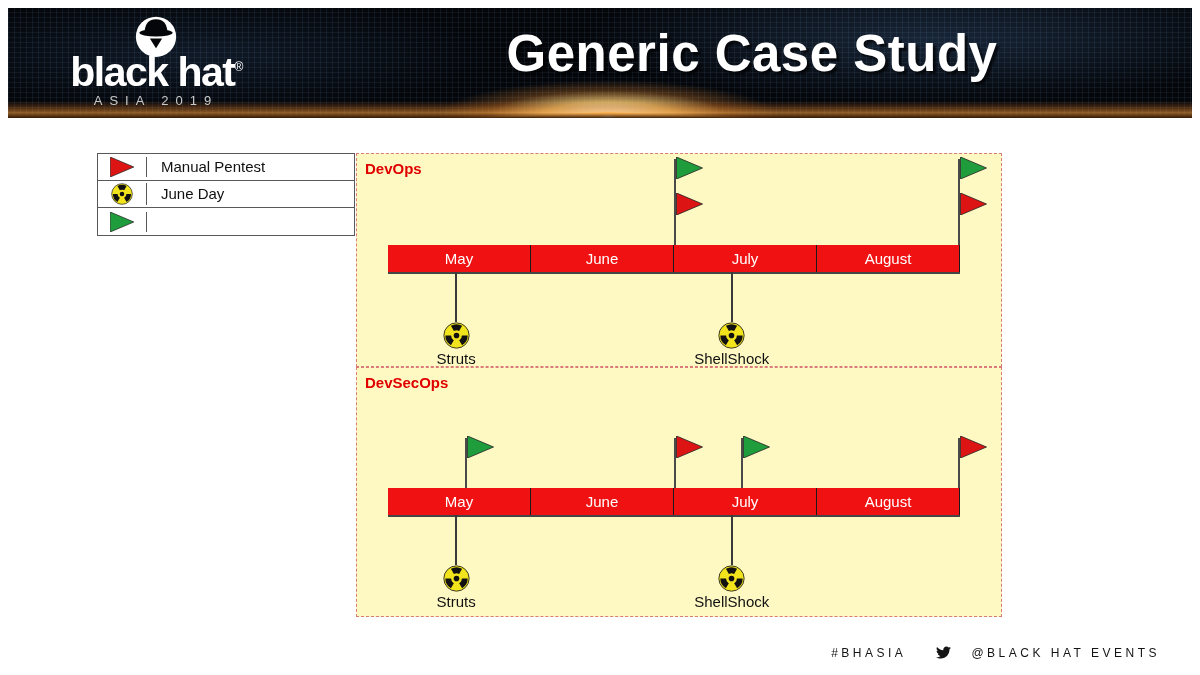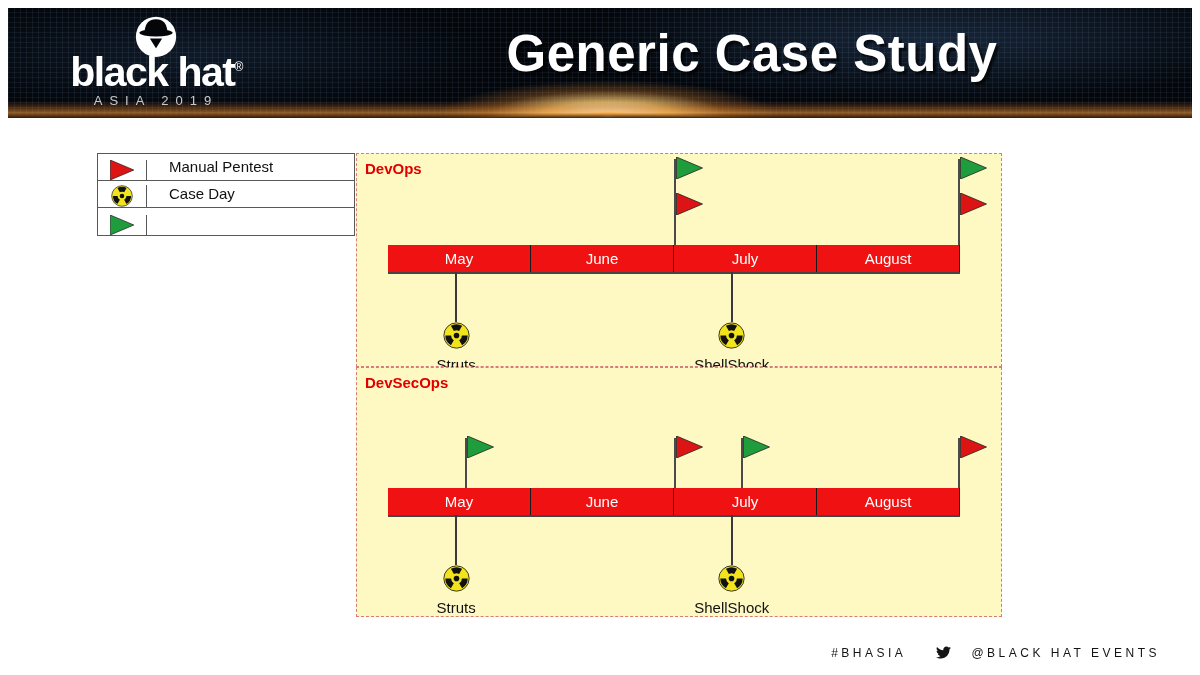--- a/index.html
+++ b/index.html
@@ -26,21 +26,21 @@
   .brand { font-size:41px; font-weight:800; letter-spacing:-1.5px; line-height:1.0; color:#fff; }
   .brand sup { font-size:12px; font-weight:400; vertical-align:super; }
   .logo-sub { font-size:13px; font-weight:300; letter-spacing:7px; color:#c9c9c9; margin-top:0px; }
 
   .title { position:absolute; left:340px; right:36px; top:16px; text-align:center;
     font-size:51px; font-weight:800; color:#ffffff; letter-spacing:0.5px;
     text-shadow:3px 3px 2px rgba(0,0,0,.65); white-space:nowrap; }
 
   
   .legend { position:absolute; left:97px; top:153px; width:258px; border:1px solid #595959; background:#fff; }
-  .legend-row { display:flex; height:27px; border-bottom:1px solid #595959; align-items:flex-end;gap:8px; }
+  .legend-row { display:flex; height:27px; border-bottom:1px solid #595959; align-items:center; }
   .legend-row:last-child { border-bottom:none; }
   .legend-icon-cell { width:49px; border-right:1px solid #595959; display:flex; align-items:center; justify-content:center; }
   .legend-label { flex:1; font-size:15px; color:#111; line-height:26px; padding-left:14px; }
 
   
   .panel { position:absolute; left:356px; width:646px; border:1px dashed #d97b7b; background:#fef9c3; }
   .panel-devops { top:153px; height:214px; }
   .panel-devsecops { top:367px; height:250px; }
   .panel-label { position:absolute; left:8px; top:6px; font-size:15px; font-weight:bold; color:#e00000; }
 
@@ -53,21 +53,21 @@
   .pole { position:absolute; bottom:100%; width:0; border-left:2px solid #4a4a4a; }
   .pole-tall { height:86px; }
   .pole-short { height:50px; }
   .flag { position:absolute; left:0; }
   .fl-red { color:#dc1414; }
   .fl-green { color:#1f9d3c; }
 
   .marker { position:absolute; top:100%; transform:translateX(-50%); text-align:center; width:120px; }
   .stem { width:0; border-left:2px solid #3a3a3a; height:50px; margin:0 auto; }
   .rad { display:block; margin:0 auto; }
-  .marker-label { font-size:15px; color:#111; margin-top:7px; }
+  .marker-label { font-size:15px; color:#111; margin-top:1px; }
 
   
   .footer { position:absolute; right:40px; bottom:15px; display:flex; align-items:center; gap:30px;
     font-size:12px; letter-spacing:3.5px; color:#141414; font-weight:500; }
   .footer-handle { display:flex; align-items:center; gap:20px; }
   .hidden-defs { position:absolute; width:0; height:0; overflow:hidden; }
 </style>
 </head>
 <body>
 
@@ -126,21 +126,21 @@
           </svg>
       </div>
       <div class="legend-label">Manual Pentest</div>
     </div>
     <div class="legend-row">
       <div class="legend-icon-cell">
         <svg width="22" height="22">
             <use href="#sym-rad"></use>
           </svg>
       </div>
-      <div class="legend-label">Case Day</div>
+      <div class="legend-label">June Day</div>
     </div>
     <div class="legend-row">
       <div class="legend-icon-cell">
         <svg width="24" height="20" class="fl-green">
             <use href="#sym-flag"></use>
           </svg>
       </div>
     </div>
   </div>
 

